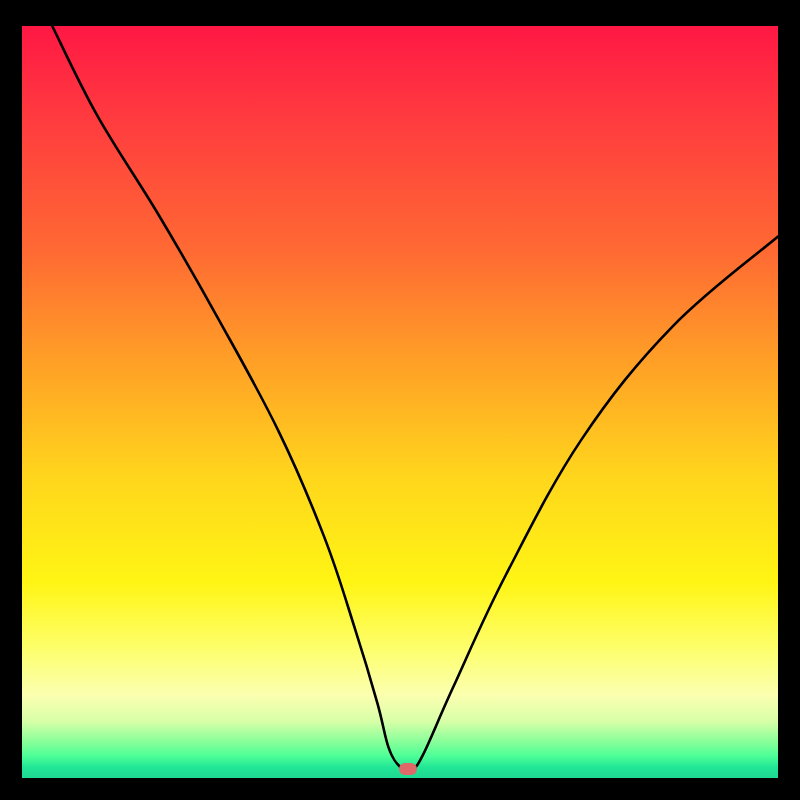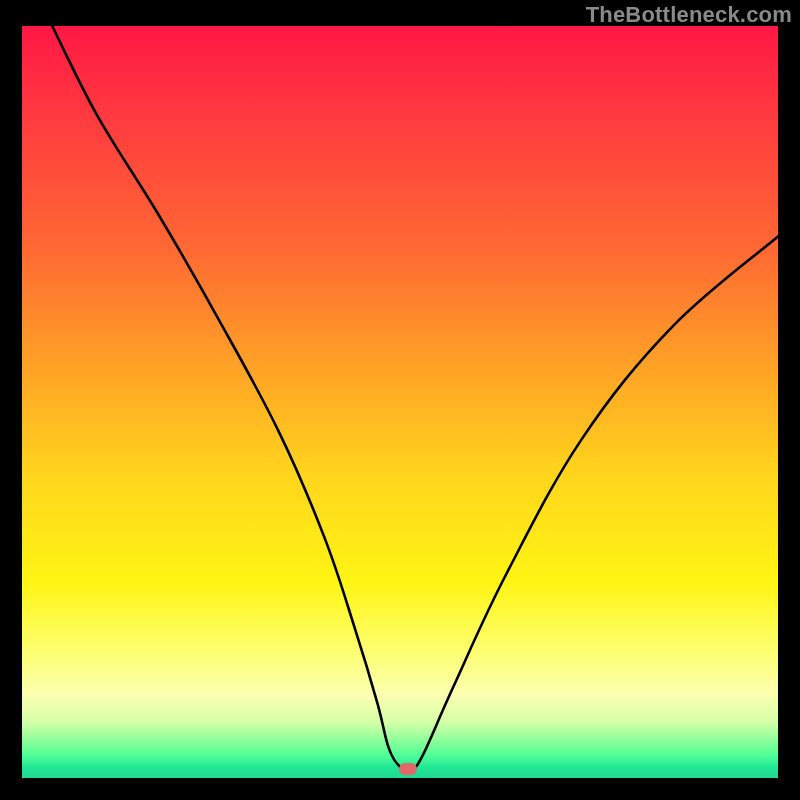--- a/index.html
+++ b/index.html
@@ -73,21 +73,20 @@
     background: #e06868;
     border-radius: 6px / 6px;
     transform: translate(-50%, -50%);
   }
 </style>
 </head>
 <body>
 
 <div class="frame">
 
-  <div class="watermark">TheBottleneck.com</div>
 
   <div class="plot-area">
     <svg class="curve" viewBox="0 0 756 752" preserveAspectRatio="none">
       <path d="M 30.2 0.0 C 38.4 16.2, 56.5 56.4, 75.6 90.2 C 94.7 124.1, 114.3 151.5, 136.1 188.0 C 157.9 224.5, 174.8 254.0, 196.6 293.3 C 218.3 332.5, 238.0 366.8, 257.0 406.1 C 276.1 445.3, 288.8 476.2, 302.4 511.4 C 316.0 546.6, 323.1 571.8, 332.6 601.6 C 342.2 631.4, 349.2 655.1, 355.3 676.8 C 361.4 698.5, 362.6 710.4, 366.7 721.9 C 370.7 733.4, 373.9 736.9, 378.0 740.7 C 382.1 744.5, 385.3 745.0, 389.3 743.0 C 393.4 740.9, 393.2 744.1, 400.7 729.4 C 408.2 714.8, 416.0 694.2, 430.9 661.8 C 445.9 629.3, 460.7 593.6, 483.8 549.0 C 507.0 504.3, 529.5 458.3, 559.4 413.6 C 589.4 368.9, 614.8 337.3, 650.2 300.8 C 685.5 264.3, 736.9 226.8, 756.0 210.6"></path>
     </svg>
     <div class="marker" style="left: 385.56px; top: 742.976px; background: rgb(224, 104, 104);"></div>
   </div>
 
 </div>
 

